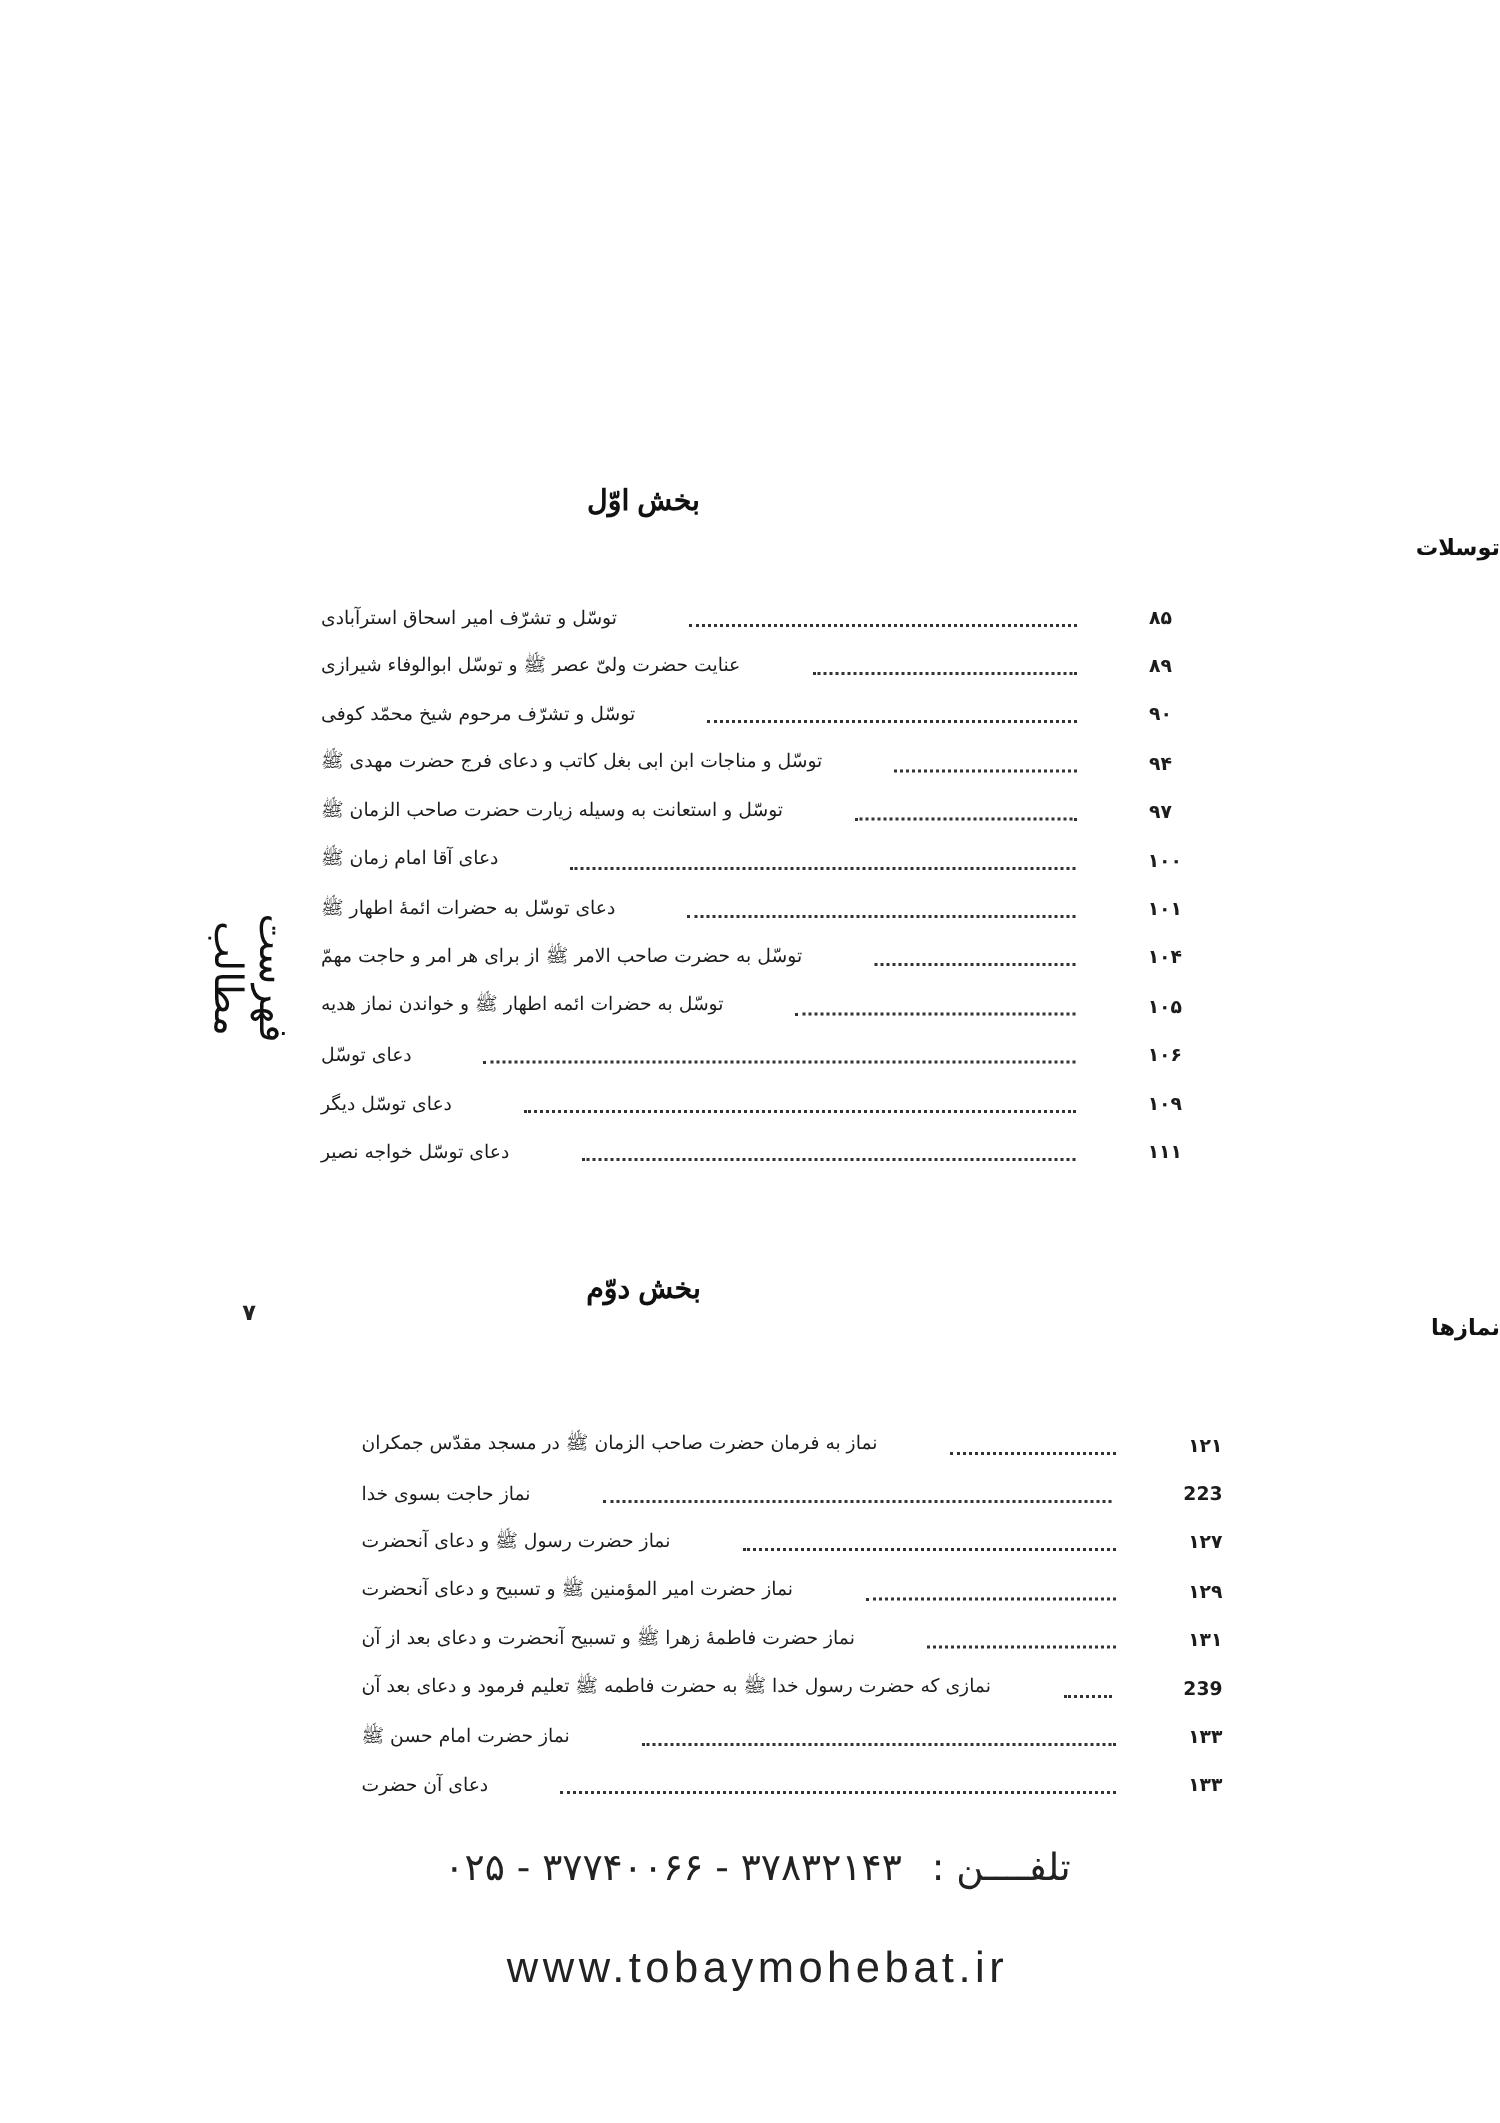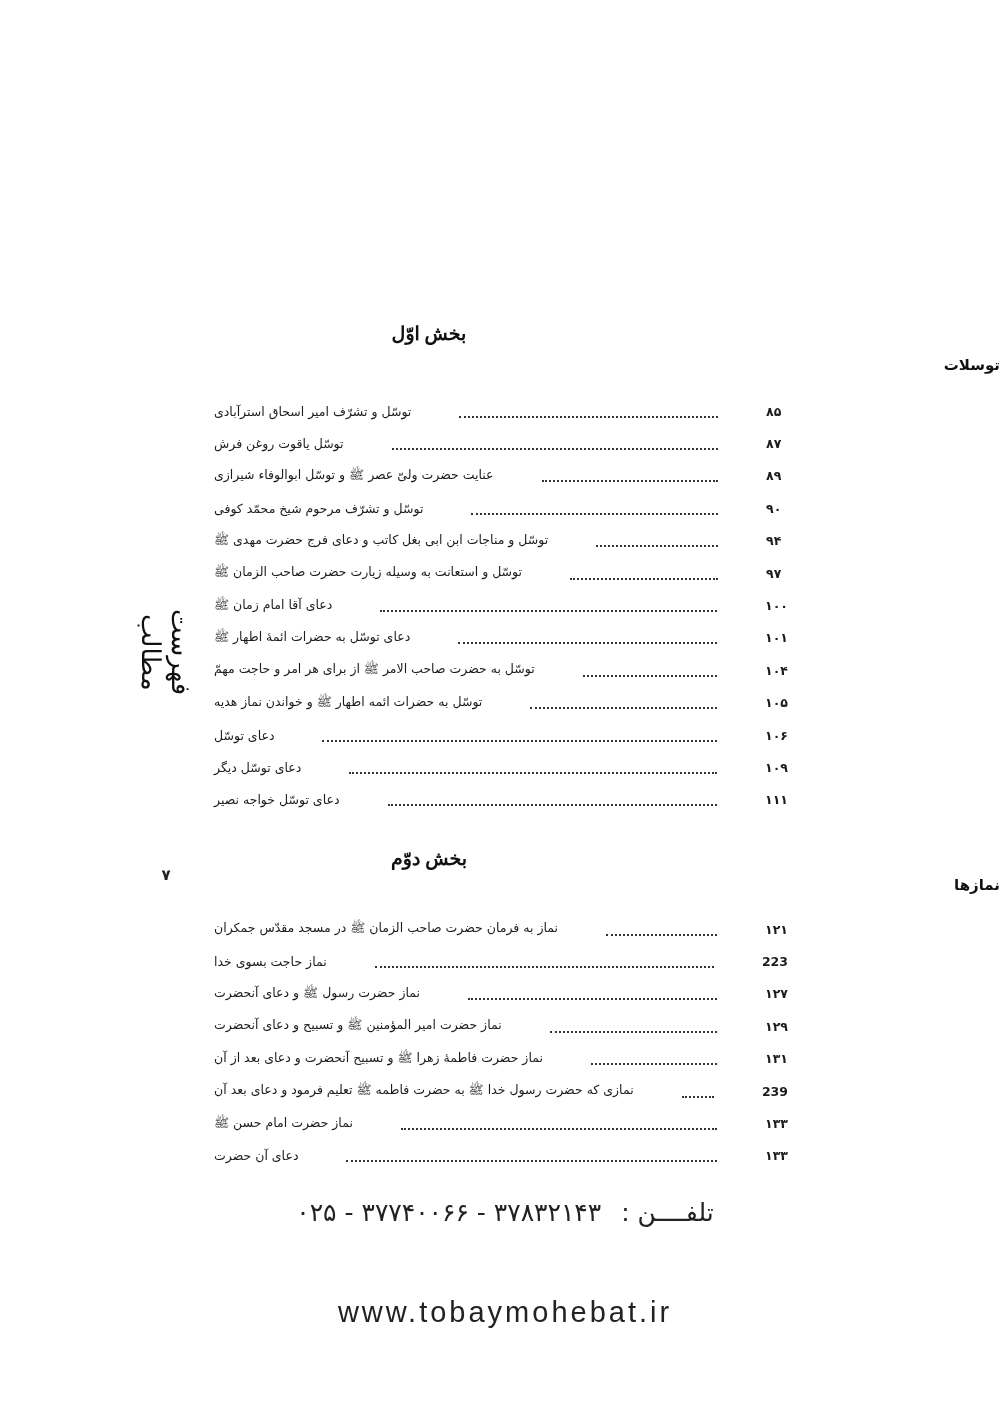--- a/index.html
+++ b/index.html
@@ -20,21 +20,21 @@
       left: 0; top: 0;
       width: 1000px; height: 1415px;
       background: #ffffff;
     }
     .section-title {
       position: absolute;
       left: 0;
       width: 858px;
       text-align: center;
       direction: rtl;
-      font-family: Liberation Serif, serif;
+      font-family: Liberation Sans, sans-serif;
       font-weight: bold;
       font-size: 19px;
       color: #111;
     }
     .section-subtitle {
       position: absolute;
       left: 0;
       width: 1000px;
       text-align: right;
       direction: rtl;
@@ -103,21 +103,21 @@
       top: 866px;
       width: 20px;
       text-align: center;
       font-size: 15px;
       font-weight: bold;
       color: #222;
     }
     .footer-phone {
       position: absolute;
       left: 240px;
-      top: 1198px;
+      top: 1230px;
       width: 530px;
       text-align: center;
       direction: rtl;
       font-family: "DejaVu Sans", sans-serif;
       font-size: 25px;
       color: #222;
       letter-spacing: 1px;
     }
     .footer-phone .label {
       margin-left: 12px;
@@ -143,25 +143,20 @@
   <div class="section-title" style="top:322px;">بخش اوّل</div>
   <div class="section-subtitle" style="top:356px;">توسلات</div>
 
   <ul class="toc-list" style="top:395px;">
     <li class="toc-row">
         <span class="toc-title">توسّل و تشرّف امیر اسحاق استرآبادی</span>
         <span class="toc-dots"></span>
         <span class="toc-page">۸۵</span>
       </li>
     <li class="toc-row">
-        <span class="toc-title">توسّل یاقوت روغن فرش</span>
-        <span class="toc-dots"></span>
-        <span class="toc-page">۸۷</span>
-      </li>
-    <li class="toc-row">
         <span class="toc-title">عنایت حضرت ولیّ عصر ﷺ و توسّل ابوالوفاء شیرازی</span>
         <span class="toc-dots"></span>
         <span class="toc-page">۸۹</span>
       </li>
     <li class="toc-row">
         <span class="toc-title">توسّل و تشرّف مرحوم شیخ محمّد کوفی</span>
         <span class="toc-dots"></span>
         <span class="toc-page">۹۰</span>
       </li>
     <li class="toc-row">
@@ -207,21 +202,21 @@
     <li class="toc-row">
         <span class="toc-title">دعای توسّل خواجه نصیر</span>
         <span class="toc-dots"></span>
         <span class="toc-page">۱۱۱</span>
       </li>
   </ul>
 
   <div class="section-title" style="top:847px;">بخش دوّم</div>
   <div class="section-subtitle" style="top:876px;">نمازها</div>
 
-  <ul class="toc-list" style="top:913px;">
+  <ul class="toc-list" style="top:947px;margin-left:27px;">
     <li class="toc-row">
         <span class="toc-title">نماز به فرمان حضرت صاحب الزمان ﷺ در مسجد مقدّس جمکران</span>
         <span class="toc-dots"></span>
         <span class="toc-page">۱۲۱</span>
       </li>
     <li class="toc-row">
         <span class="toc-title">نماز حاجت بسوی خدا</span>
         <span class="toc-dots"></span>
         <span class="toc-page">223</span>
       </li>

